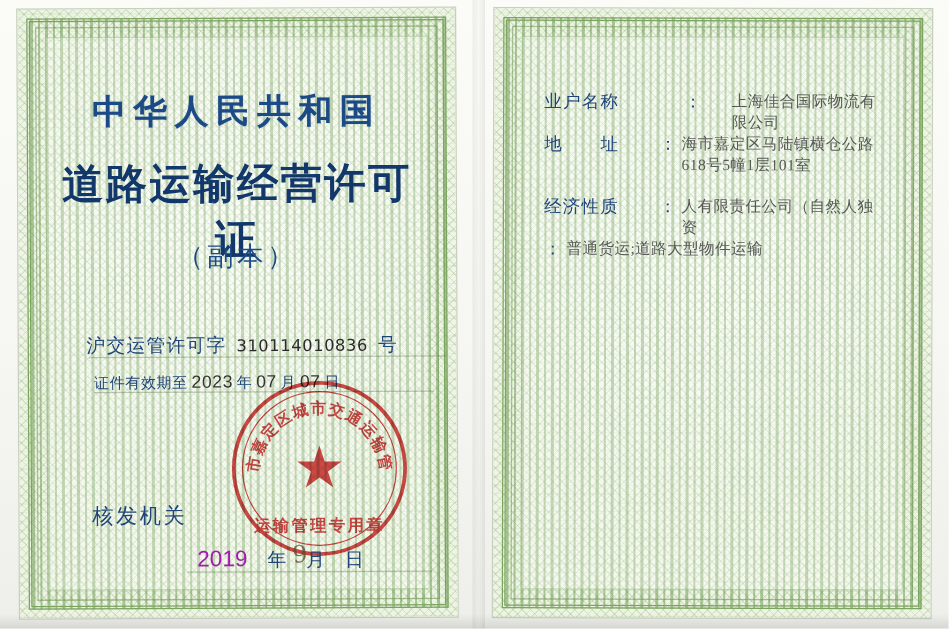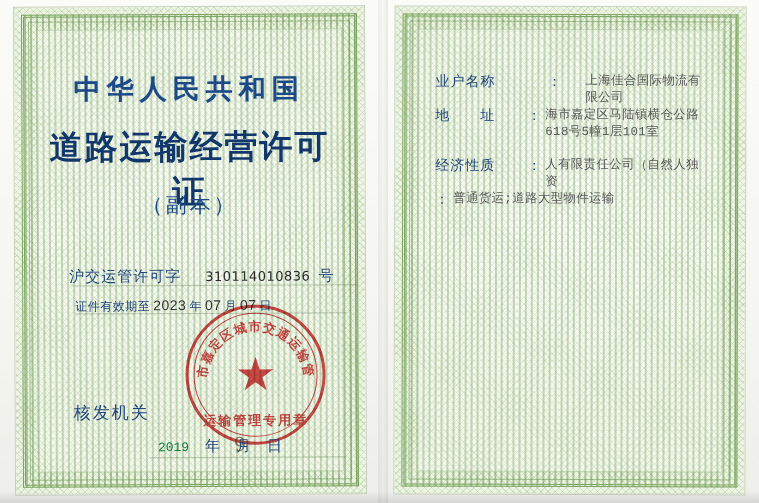--- a/index.html
+++ b/index.html
@@ -137,21 +137,20 @@
     color: #20457a;
     letter-spacing: 1px;
   }
   .license-line .lbl { white-space: nowrap; }
   .license-line .num {
     margin: 0 8px;
     font-size: 13px;
     color: #2b2b2b;
     letter-spacing: 0.5px;
     font-family: "DejaVu Sans", "Liberation Sans", sans-serif;
-    padding-left: 16px;
   }
   .license-line .tail { margin-left: auto; padding-right: 18px; }
 
   .valid-line {
     position: absolute;
     top: 268px;
     left: 38px;
     right: 24px;
     display: flex;
     align-items: baseline;
@@ -188,23 +187,23 @@
     left: 120px;
     right: 28px;
     display: flex;
     align-items: baseline;
     gap: 16px;
     font-family: "DejaVu Serif", "Liberation Serif", serif;
     font-size: 15px;
     color: #20457a;
   }
   .date-line .yr {
-    font-family: Liberation Mono, monospace;
-    font-size: 13px;
-    color: #15803d;
+    font-family: Liberation Sans, sans-serif;
+    font-size: 18px;
+    color: #a21caf;
   }
   .handwrite {
     position: absolute;
     top: 404px;
     left: 196px;
     font-family: "DejaVu Serif", "Liberation Serif", serif;
     font-size: 19px;
     color: #5d4a2e;
     transform: rotate(-6deg);
     opacity: 0.75;
@@ -264,21 +263,21 @@
   .field .fl {
     width: 92px;
     flex: 0 0 92px;
     letter-spacing: 1px;
     text-align: justify;
     white-space: nowrap;
   }
   .field .colon { margin: 0 4px 0 0; }
   .field .fv {
     flex: 1;
-    font-family: Liberation Mono, monospace;
+    font-family: Liberation Serif, serif;
     font-size: 12.5px;
     color: #4a4a4a;
     line-height: 17px;
     letter-spacing: 0.3px;
     opacity: 0.9;
   }
   .field .fv .l2 { display: block; }
 
   .f1 { top: 44px; gap: 20px; }
   .f2 { top: 78px; }

